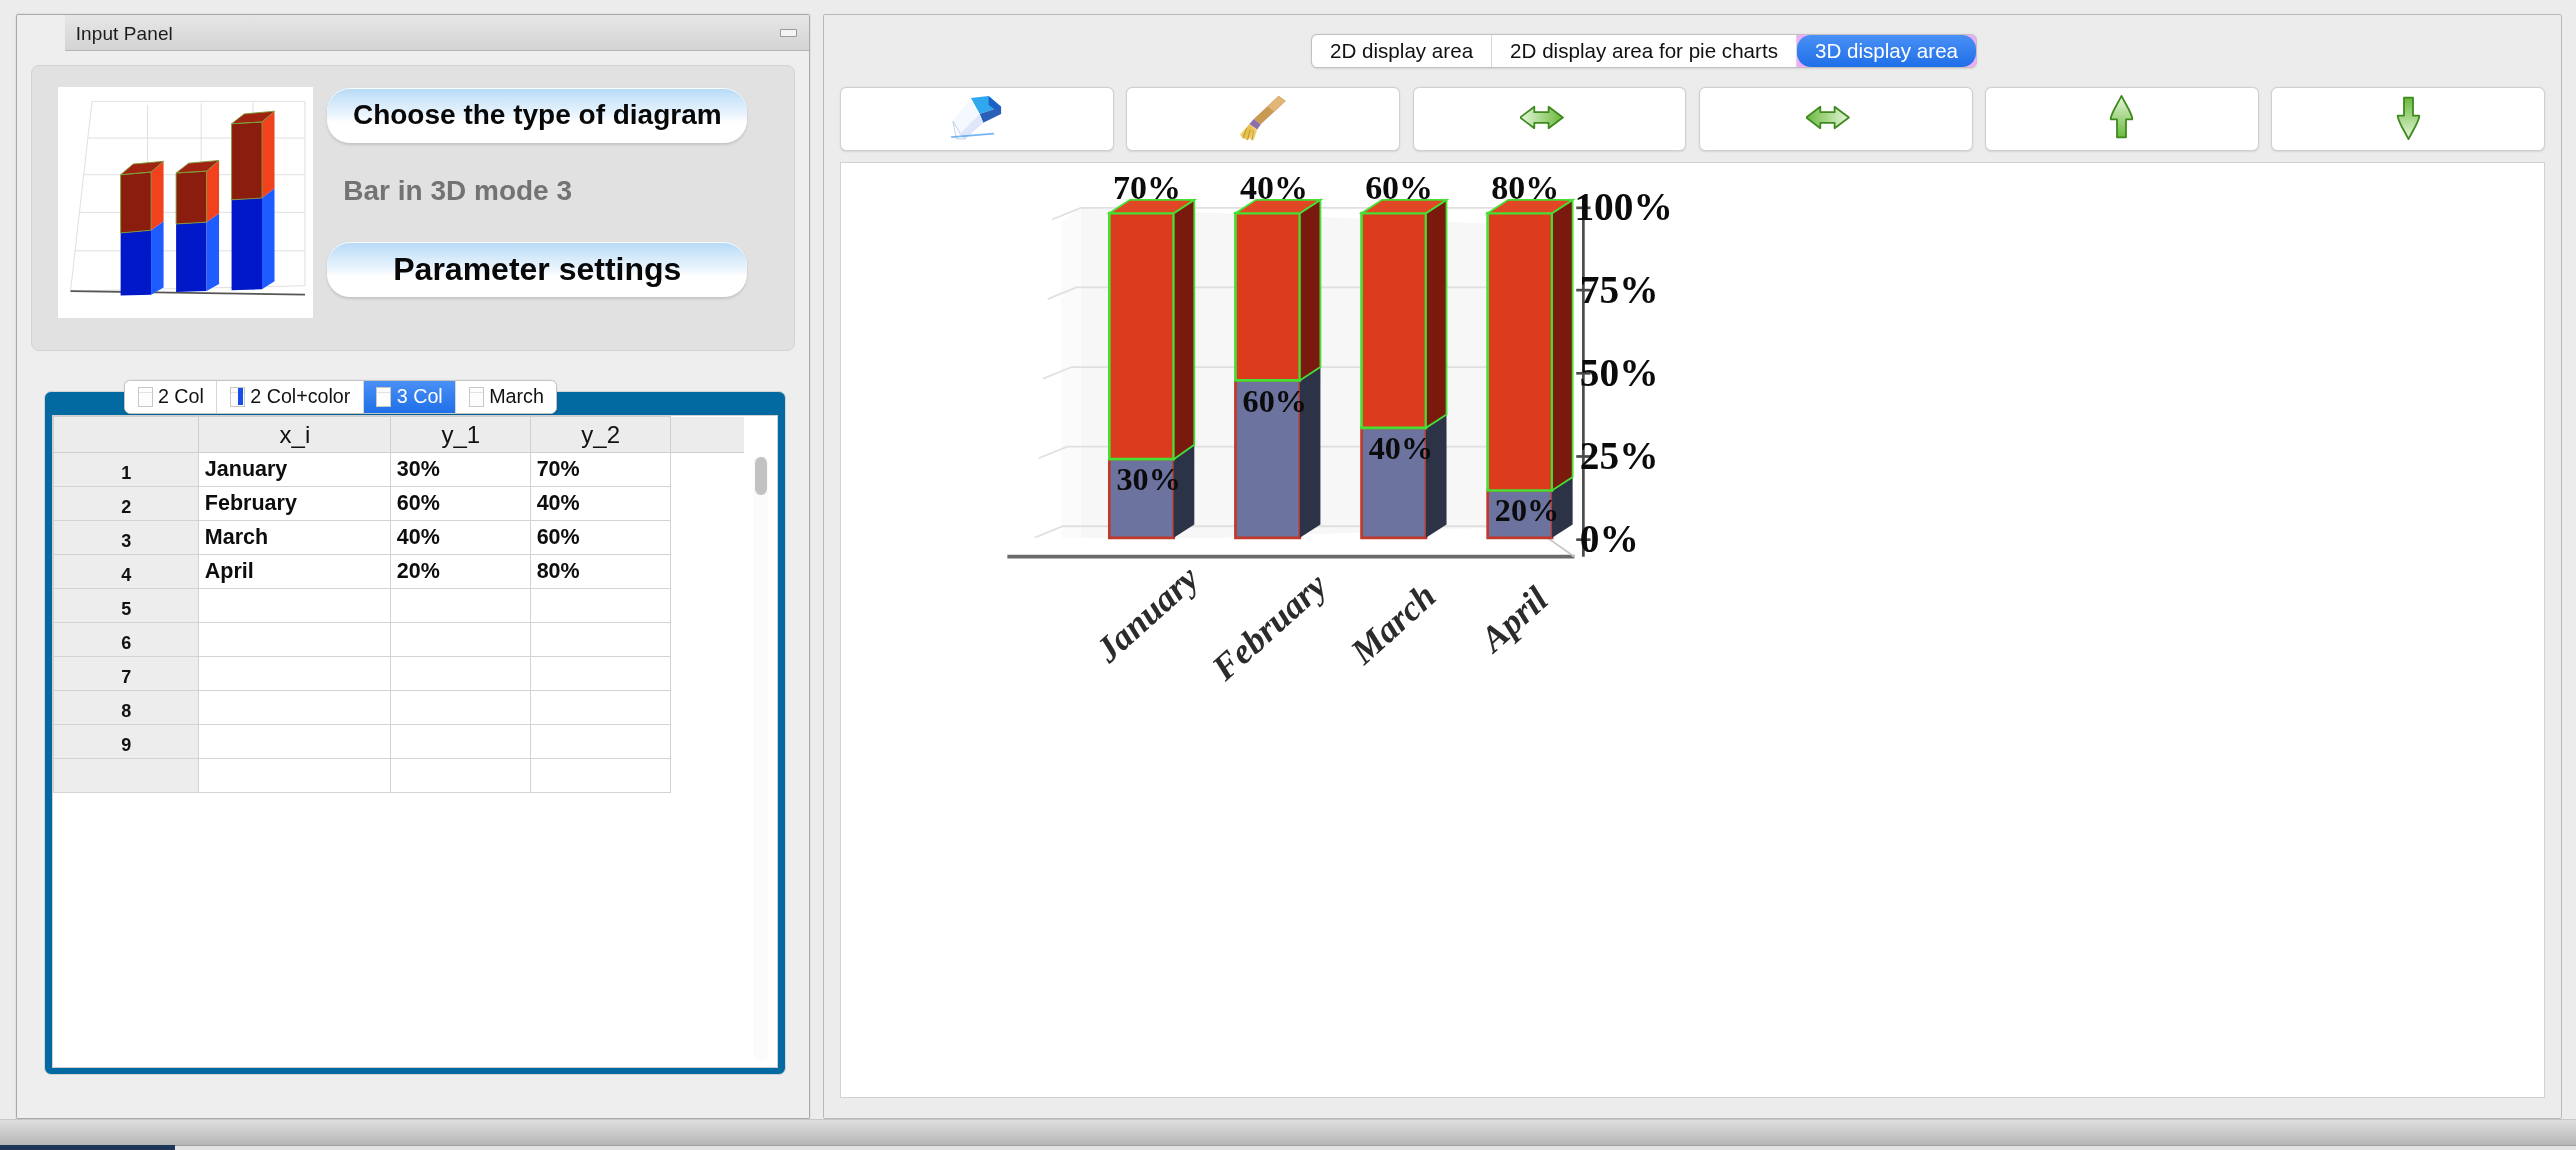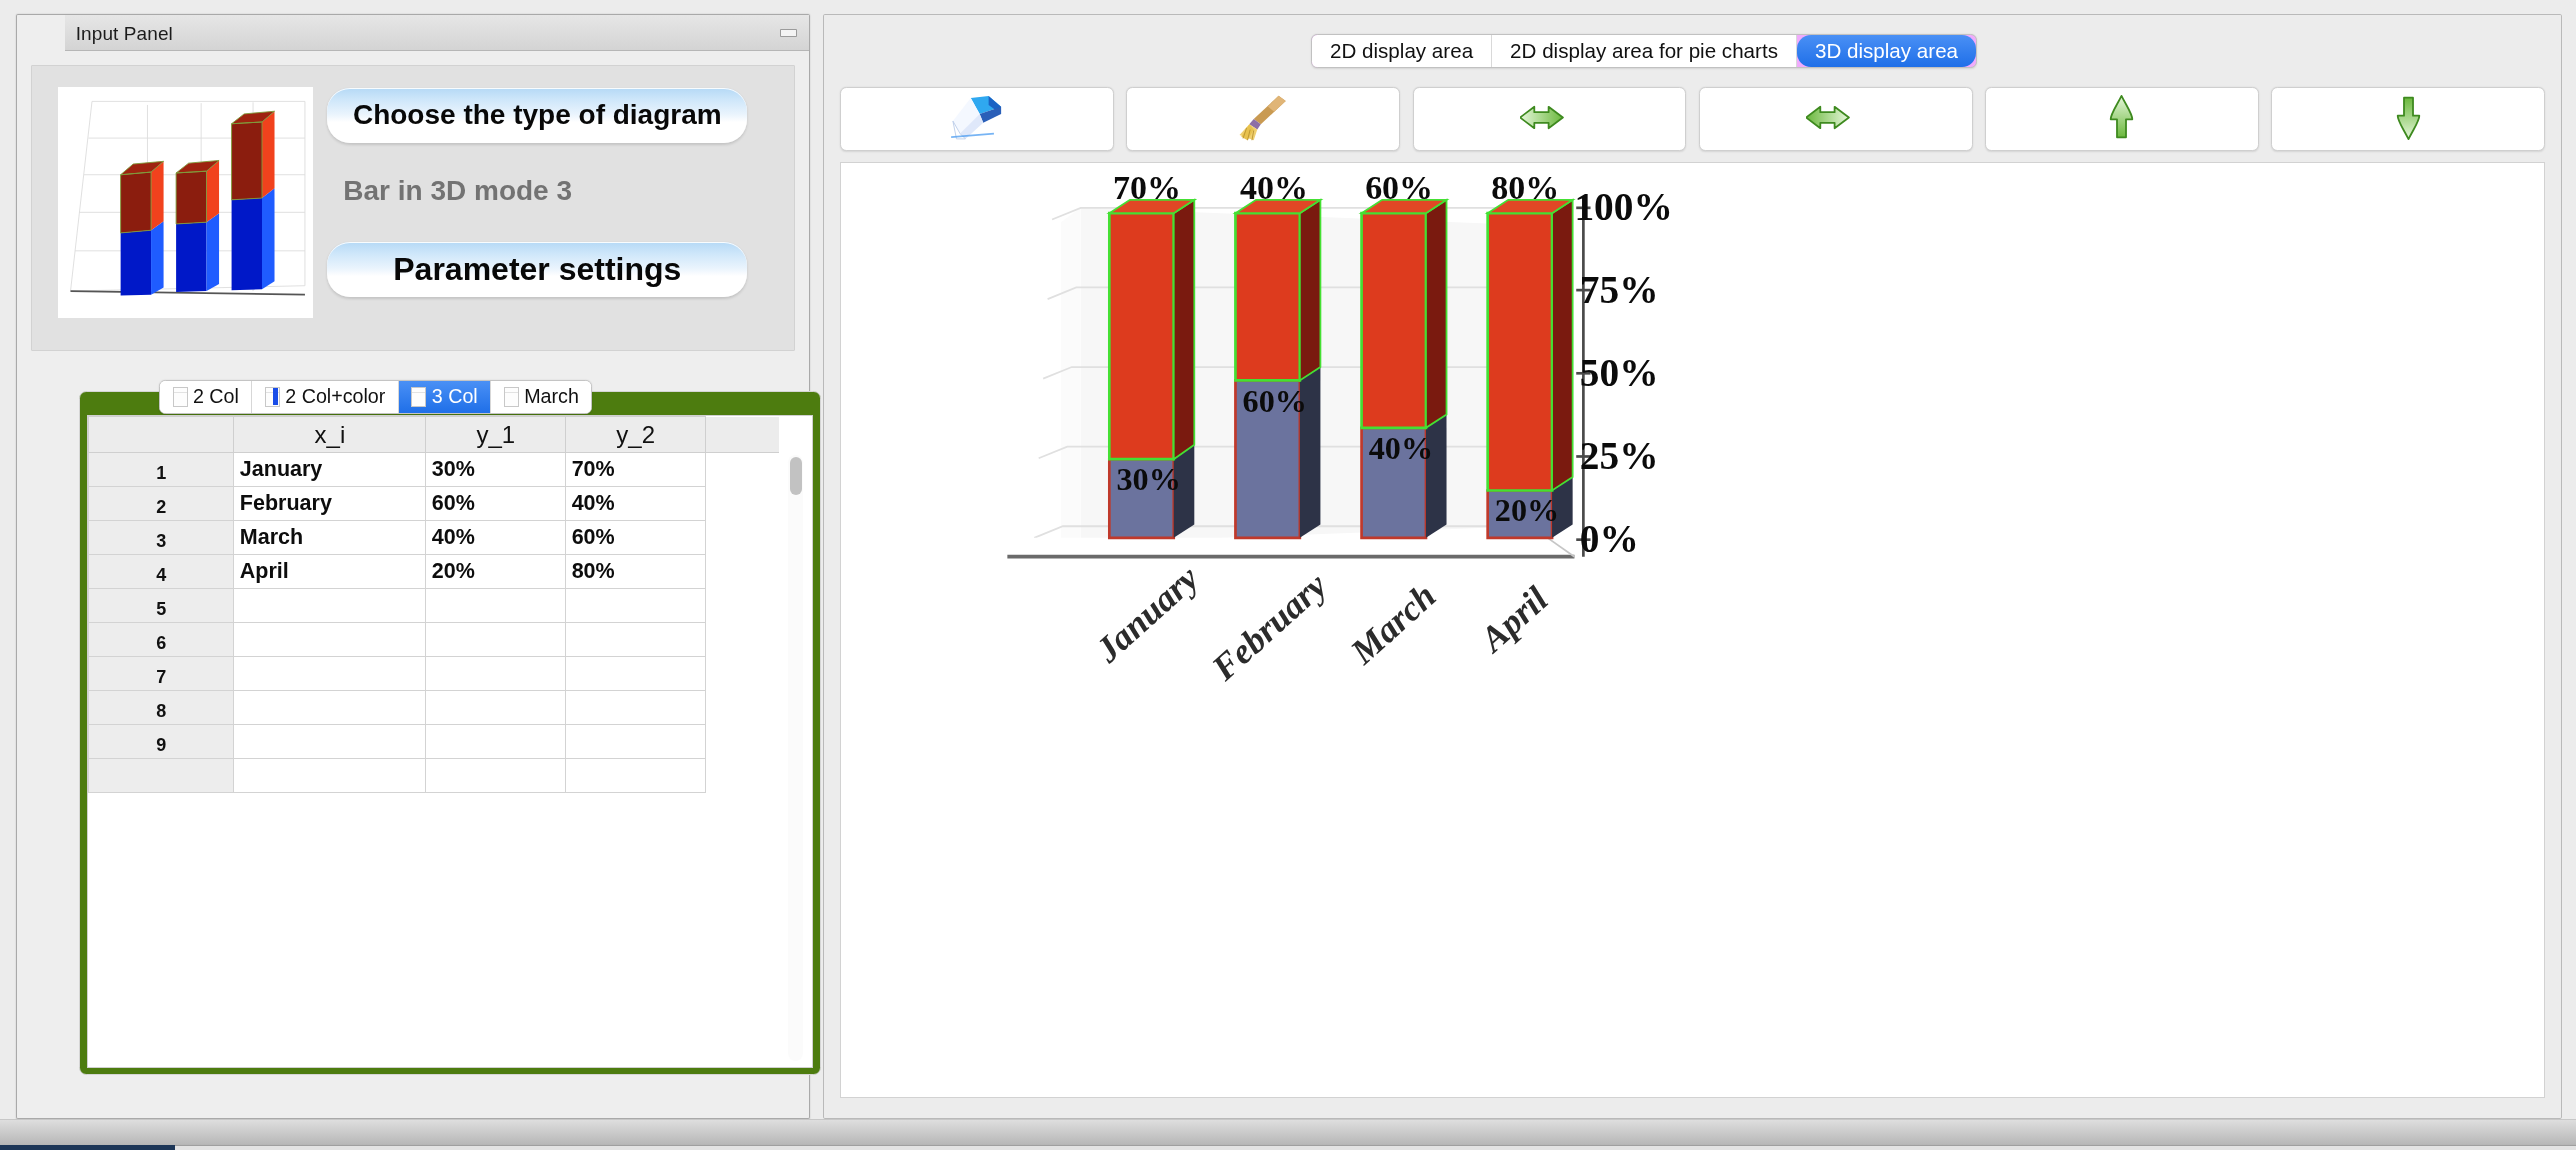--- a/index.html
+++ b/index.html
@@ -47,21 +47,21 @@
     border-radius: 0.9px;
   }
 
   
   #type-group {
     position: absolute;
     left: 14.3px; top: 50px;
     width: 764px; height: 286px;
     background: #e1e1e1;
     border: 0.9px solid #d2d2d2;
-    border-radius: 1px;
+    border-radius: 8px;
   }
   #preview-thumb {
     position: absolute; left: 26px; top: 20.6px;
     width: 255px; height: 231px;
     background: #ffffff;
     overflow: hidden;
   }
   #preview-thumb svg { display:block; }
 
   .round-btn {
@@ -88,24 +88,23 @@
     font-size: 28px; font-weight: bold;
     color: #737373;
     white-space: nowrap;
   }
 
   
   #table-group {
     position: absolute;
     left: 27px; top: 376px;
     width: 742px; height: 684px;
-    background: #4d7c0f;
+    background: #0369a1;
     border: 0.9px solid #d5d5d5;
     border-radius: 7.2px;
-    margin-left: 35px;
   }
 
   #table-tabs {
     position: absolute;
     left: 79px; top: -12.5px;
     height: 34px;
     display: flex;
     background: #ffffff;
     border: 0.9px solid #c4c4c4;
     border-radius: 6.3px;

